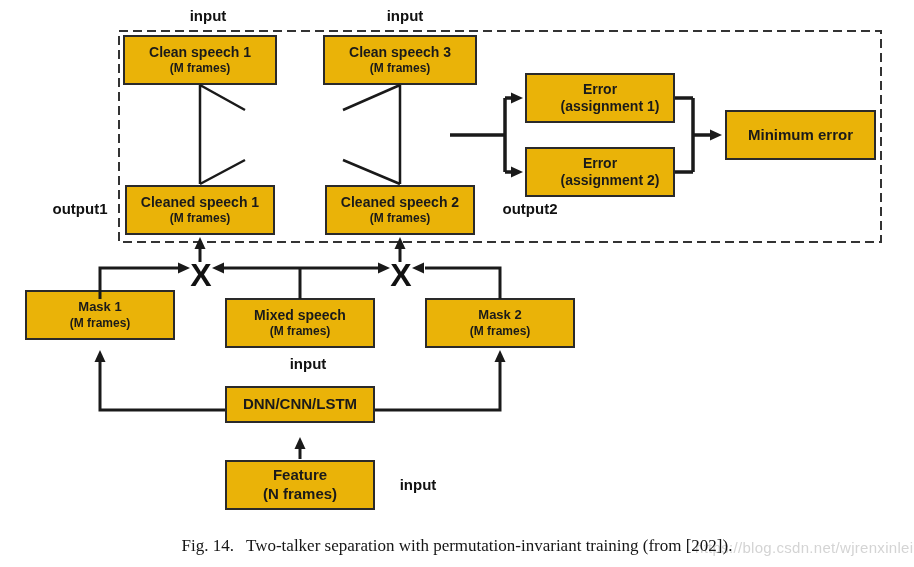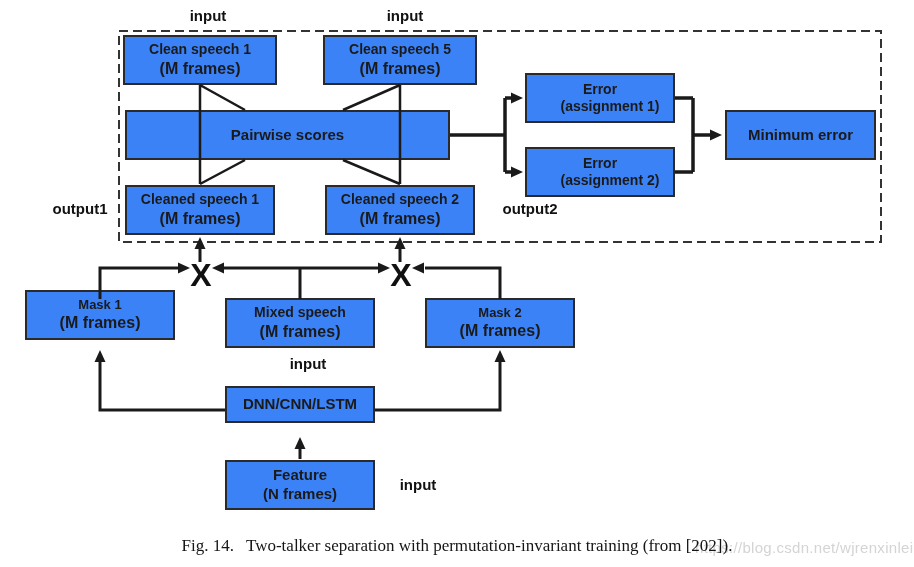--- a/index.html
+++ b/index.html
@@ -2,26 +2,26 @@
 <html><head>
 <meta charset="utf-8">
 <style>
   html,body{margin:0;padding:0;background:#ffffff;}
   .stage{
     position:relative;width:914px;height:567px;background:#ffffff;overflow:hidden;
     font-family:"Liberation Sans",sans-serif;color:#1a1a1a;
   }
   svg.wires{position:absolute;left:0;top:0;z-index:3;pointer-events:none;}
   .box{
-    position:absolute;background:#3b82f6;border:2px solid #2a2a2a;box-sizing:border-box;
+    position:absolute;background:#eab308;border:2px solid #2a2a2a;box-sizing:border-box;
     display:flex;flex-direction:column;align-items:center;justify-content:center;
     text-align:center;line-height:1.25;z-index:2;
   }
   .box .t{font-size:14px;font-weight:600;}
-  .box .s{font-size:16px;font-weight:600;}
+  .box .s{font-size:12px;font-weight:600;}
   .f15{font-size:15px !important;}
   .f14{font-size:14px !important;padding-left:20px;}
   .f13{font-size:13px !important;}
   .lab{
     position:absolute;font-weight:700;font-size:15px;color:#111;z-index:4;white-space:nowrap;
   }
   .cx{transform:translateX(-50%);margin-left:8px;}
   .xsym{
     position:absolute;transform:translate(-50%,-50%);font-weight:700;font-size:32px;
     color:#111;z-index:4;line-height:1;
@@ -76,25 +76,22 @@
 
     <path d="M300 459 V448" fill="none" stroke="#1a1a1a" stroke-width="3"></path>
     <polygon points="294.5,449 305.5,449 300,437" fill="#1a1a1a"></polygon>
   </svg>
 
   <div class="box" style="left:123px;top:35px;width:154px;height:50px">
     <div class="t">Clean speech 1</div>
     <div class="s">(M frames)</div>
   </div>
   <div class="box" style="left:323px;top:35px;width:154px;height:50px">
-    <div class="t">Clean speech 5</div>
+    <div class="t">Clean speech 3</div>
     <div class="s">(M frames)</div>
-  </div>
-  <div class="box" style="left:125px;top:110px;width:325px;height:50px">
-    <div class="t f15">Pairwise scores</div>
   </div>
   <div class="box" style="left:125px;top:185px;width:150px;height:50px">
     <div class="t">Cleaned speech 1</div>
     <div class="s">(M frames)</div>
   </div>
   <div class="box" style="left:325px;top:185px;width:150px;height:50px">
     <div class="t">Cleaned speech 2</div>
     <div class="s">(M frames)</div>
   </div>
   <div class="box" style="left:525px;top:73px;width:150px;height:50px">

